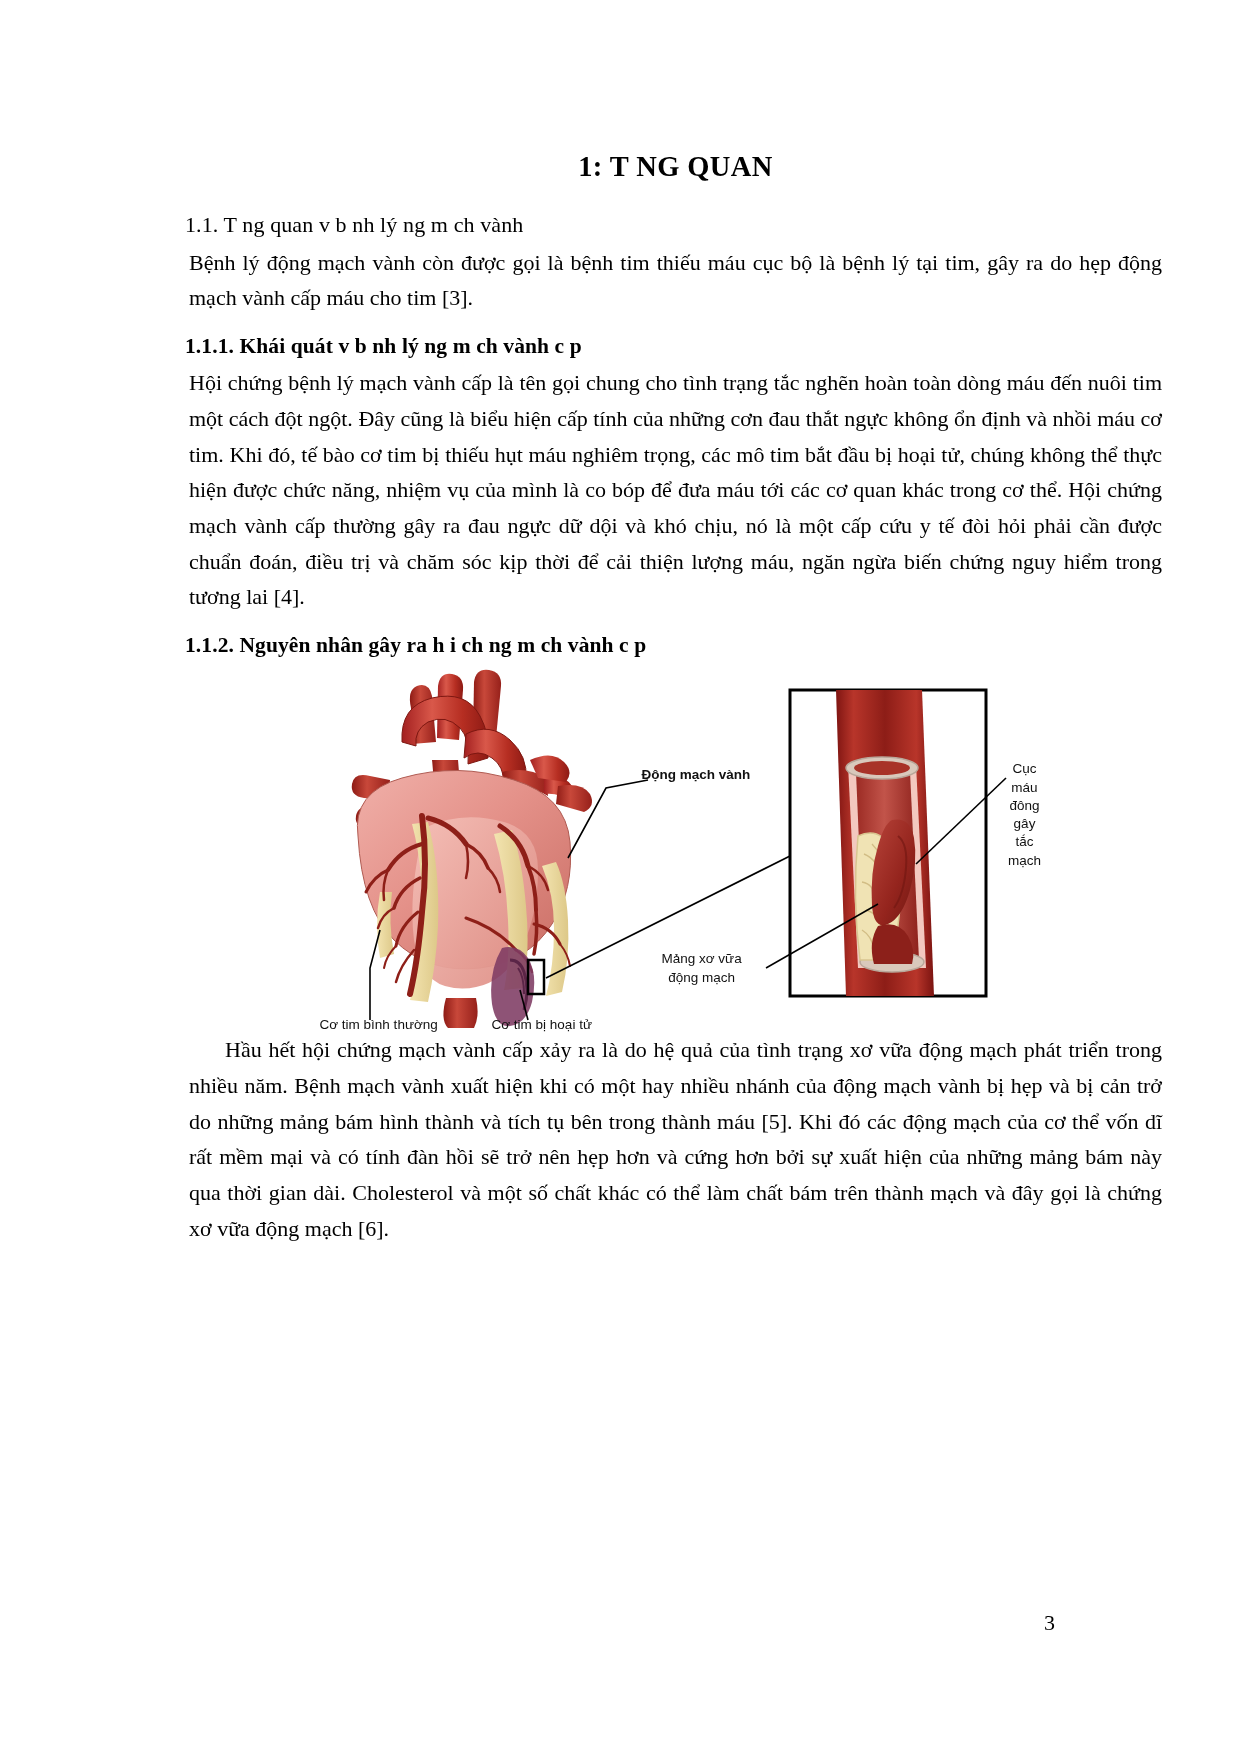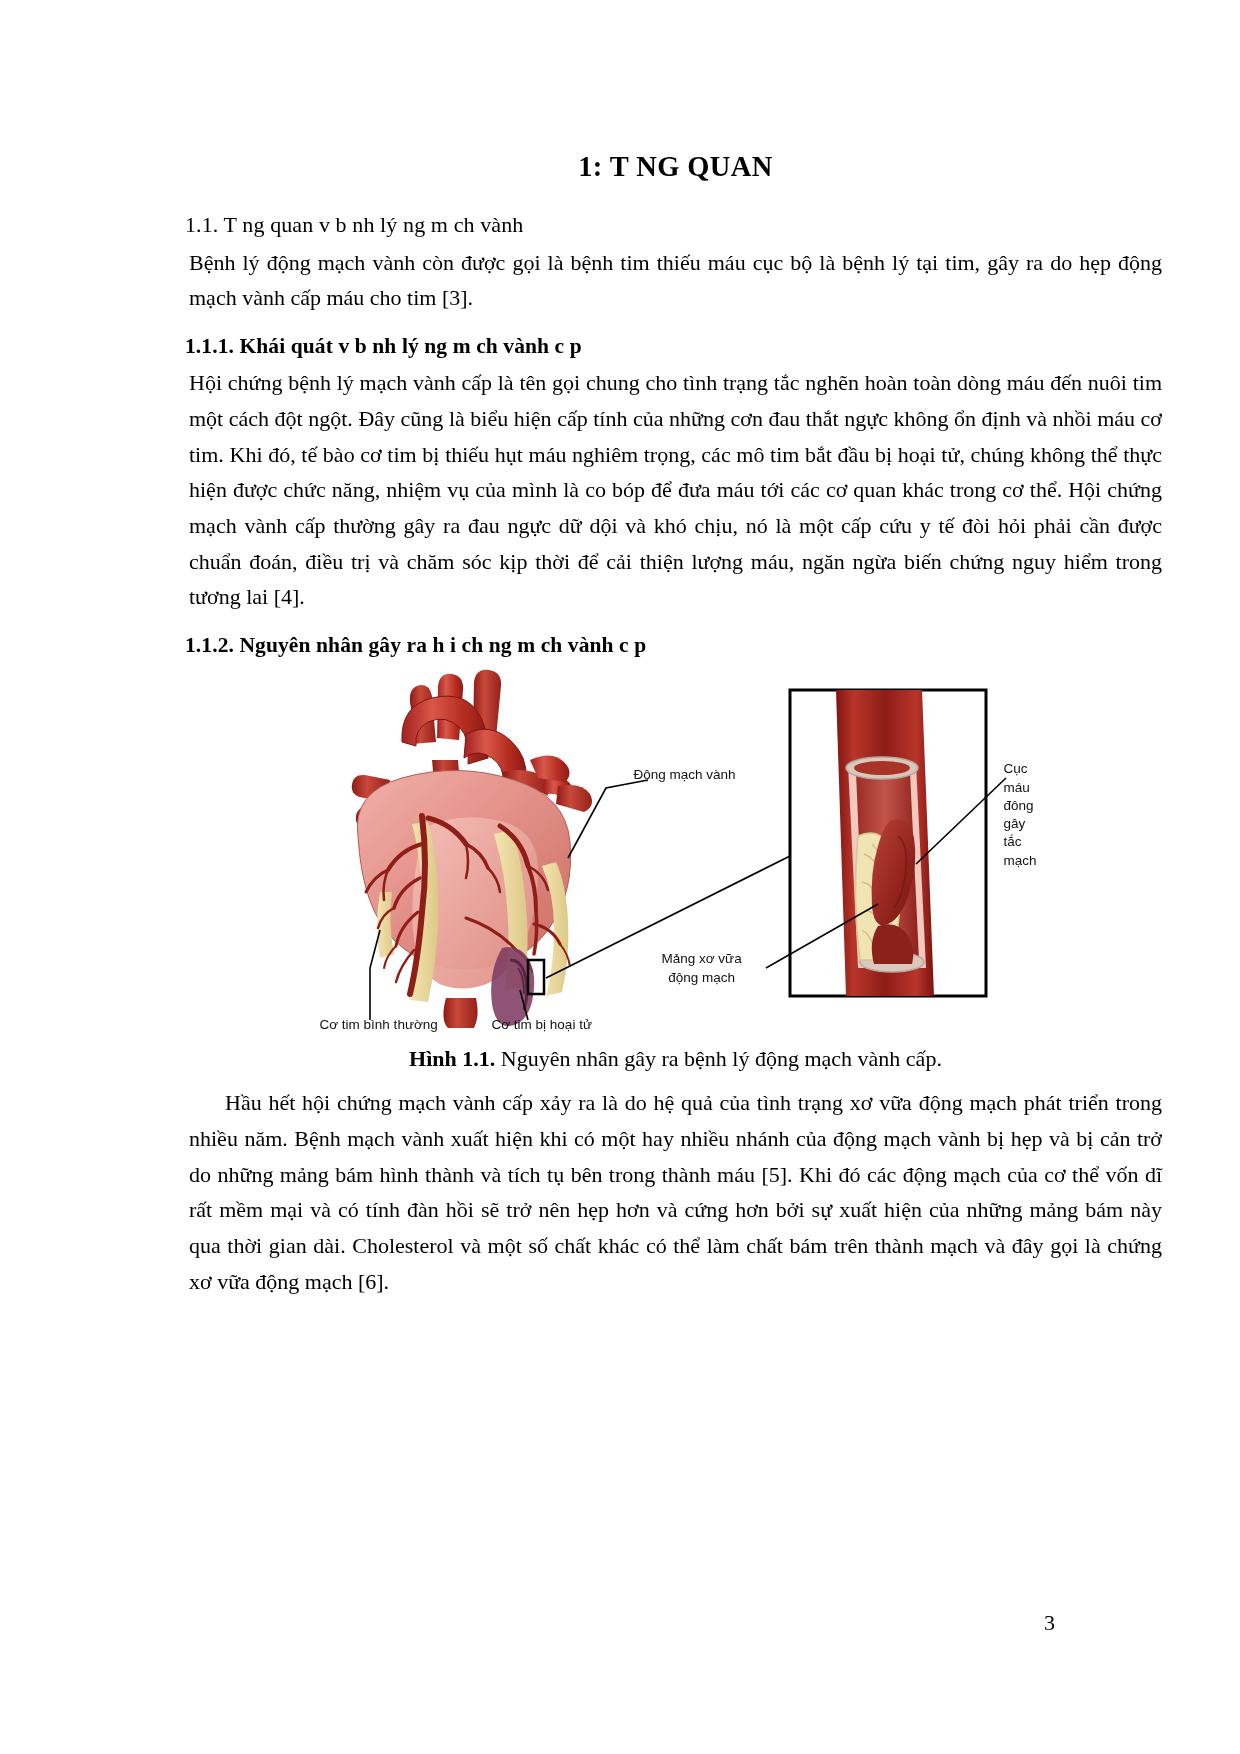--- a/index.html
+++ b/index.html
@@ -264,34 +264,31 @@
           <path d="M700,110 L610,196"></path>
 
           <path d="M460,300 L572,236"></path>
 
           <path d="M64,352 L64,300 L74,262"></path>
 
           <path d="M222,352 L214,322"></path>
         </g>
       </svg>
 
-      <span class="fig-label" style="left:328px; top:98px;">Động mạch vành</span>
-
-      <span class="fig-label" style="left:698px; top:92px;">Cục máu đông
+      <span class="fig-label" style="left:336px; top:98px;font-weight:bold;">Động mạch vành</span>
+
+      <span class="fig-label" style="left:698px; top:92px;text-align:center;">Cục máu đông
 gây tắc mạch</span>
 
       <span class="fig-label" style="left:356px; top:282px;text-align:center;">Mảng xơ vữa
 động mạch</span>
 
       <span class="fig-label" style="left:14px; top:348px;">Cơ tim bình thường</span>
 
       <span class="fig-label" style="left:186px; top:348px;">Cơ tim bị hoại tử</span>
     </div>
 
-    <div class="figure-caption">
-      <b>Hình 1.1.</b><span> Nguyên nhân gây ra bệnh lý động mạch vành cấp.</span>
-    </div>
   </div>
 
   <p class="body-text indented">Hầu hết hội chứng mạch vành cấp xảy ra là do hệ quả của tình trạng xơ vữa động mạch phát triển trong nhiều năm. Bệnh mạch vành xuất hiện khi có một hay nhiều nhánh của động mạch vành bị hẹp và bị cản trở do những mảng bám hình thành và tích tụ bên trong thành máu [5]. Khi đó các động mạch của cơ thể vốn dĩ rất mềm mại và có tính đàn hồi sẽ trở nên hẹp hơn và cứng hơn bởi sự xuất hiện của những mảng bám này qua thời gian dài. Cholesterol và một số chất khác có thể làm chất bám trên thành mạch và đây gọi là chứng xơ vữa động mạch [6].</p>
 
   <div class="page-number">3</div>
 </div>
 
 </body></html>

